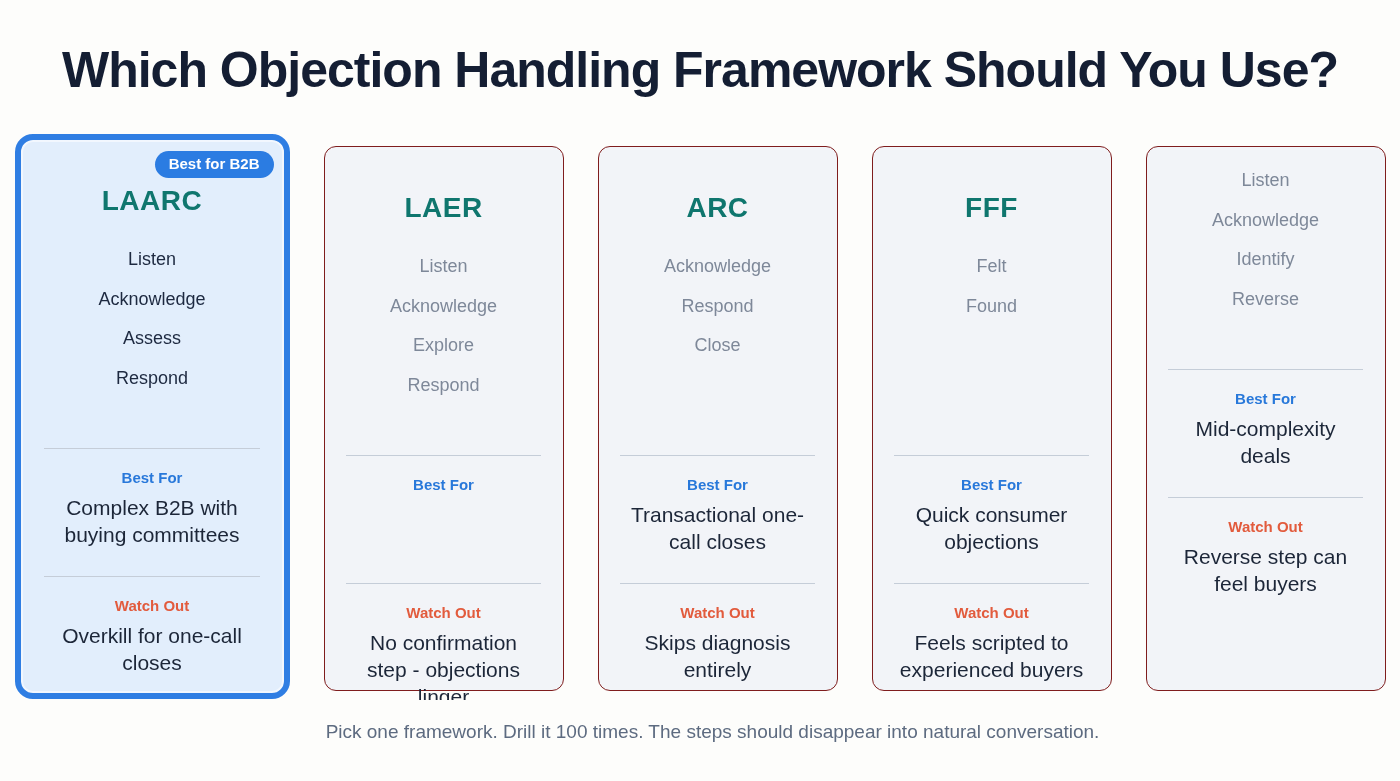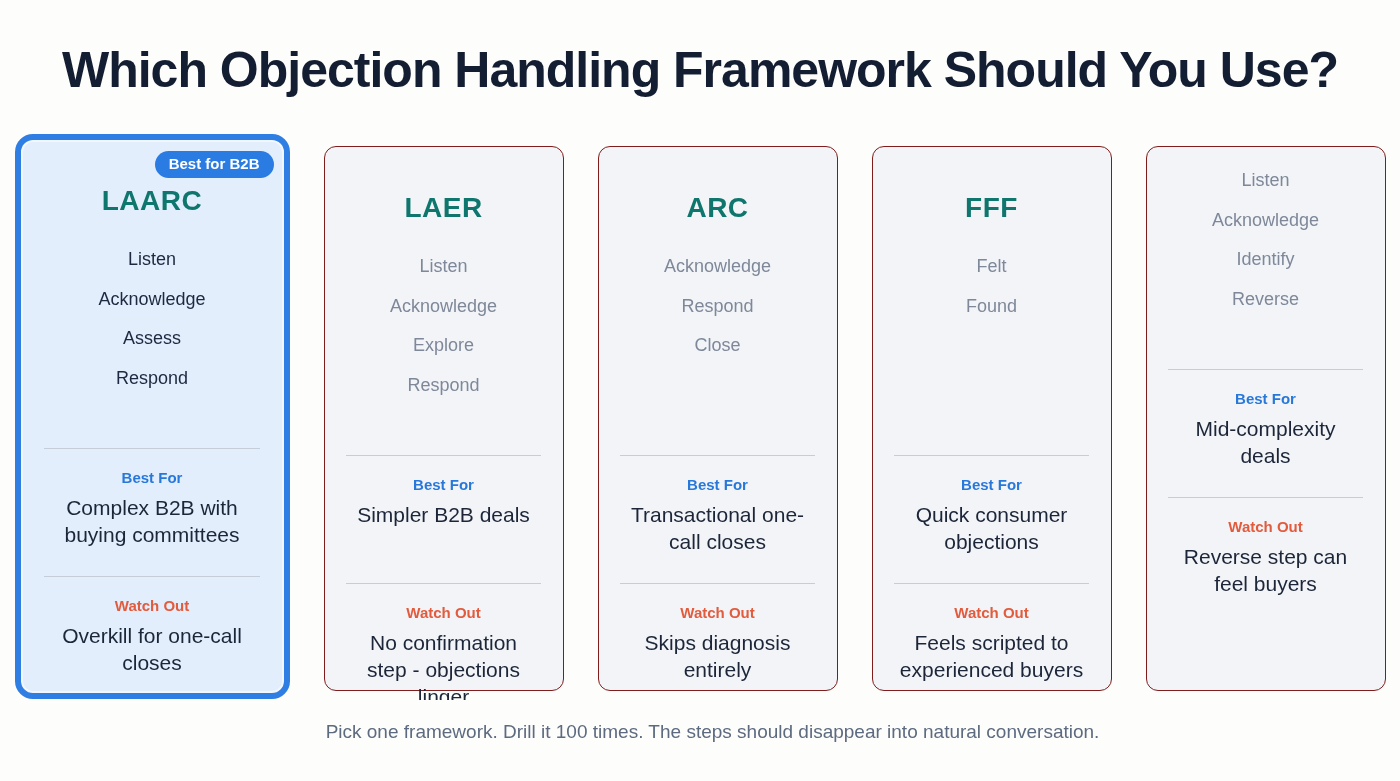--- a/index.html
+++ b/index.html
@@ -152,21 +152,20 @@
       <div class="card-title">LAER</div>
       <div class="steps">
         <div class="step">Listen</div>
         <div class="step">Acknowledge</div>
         <div class="step">Explore</div>
         <div class="step">Respond</div>
       </div>
       <div class="divider"></div>
       <div class="section">
         <div class="section-label best">Best For</div>
-        <div class="section-text">Simpler B2B deals</div>
       </div>
       <div class="divider"></div>
       <div class="section">
         <div class="section-label watch">Watch Out</div>
         <div class="section-text">No confirmation step - objections linger</div>
       </div>
     </div>
 
     <div class="card">
       <div class="card-title">ARC</div>

